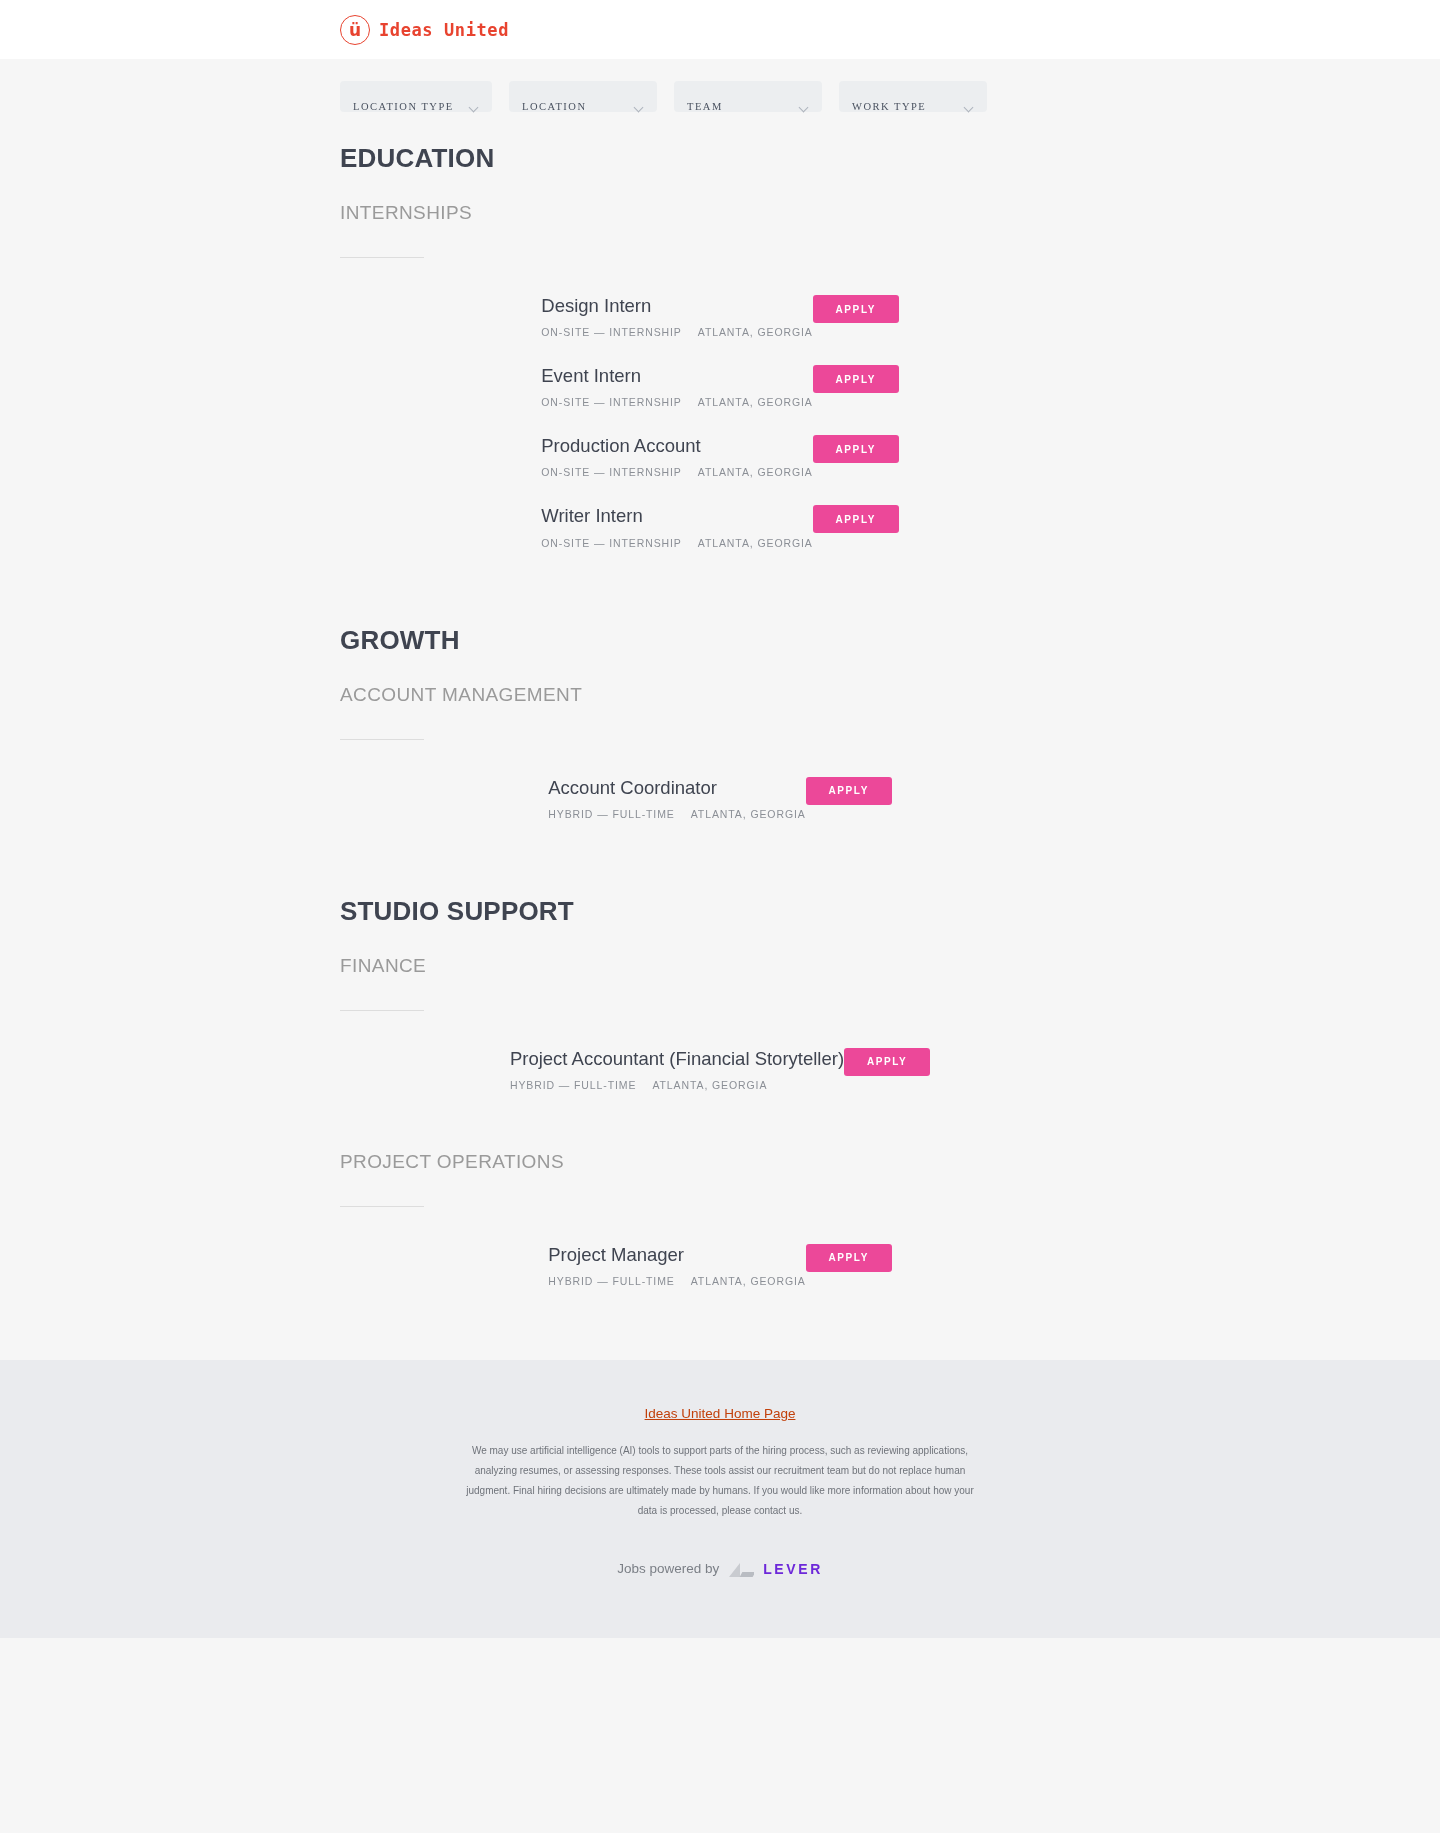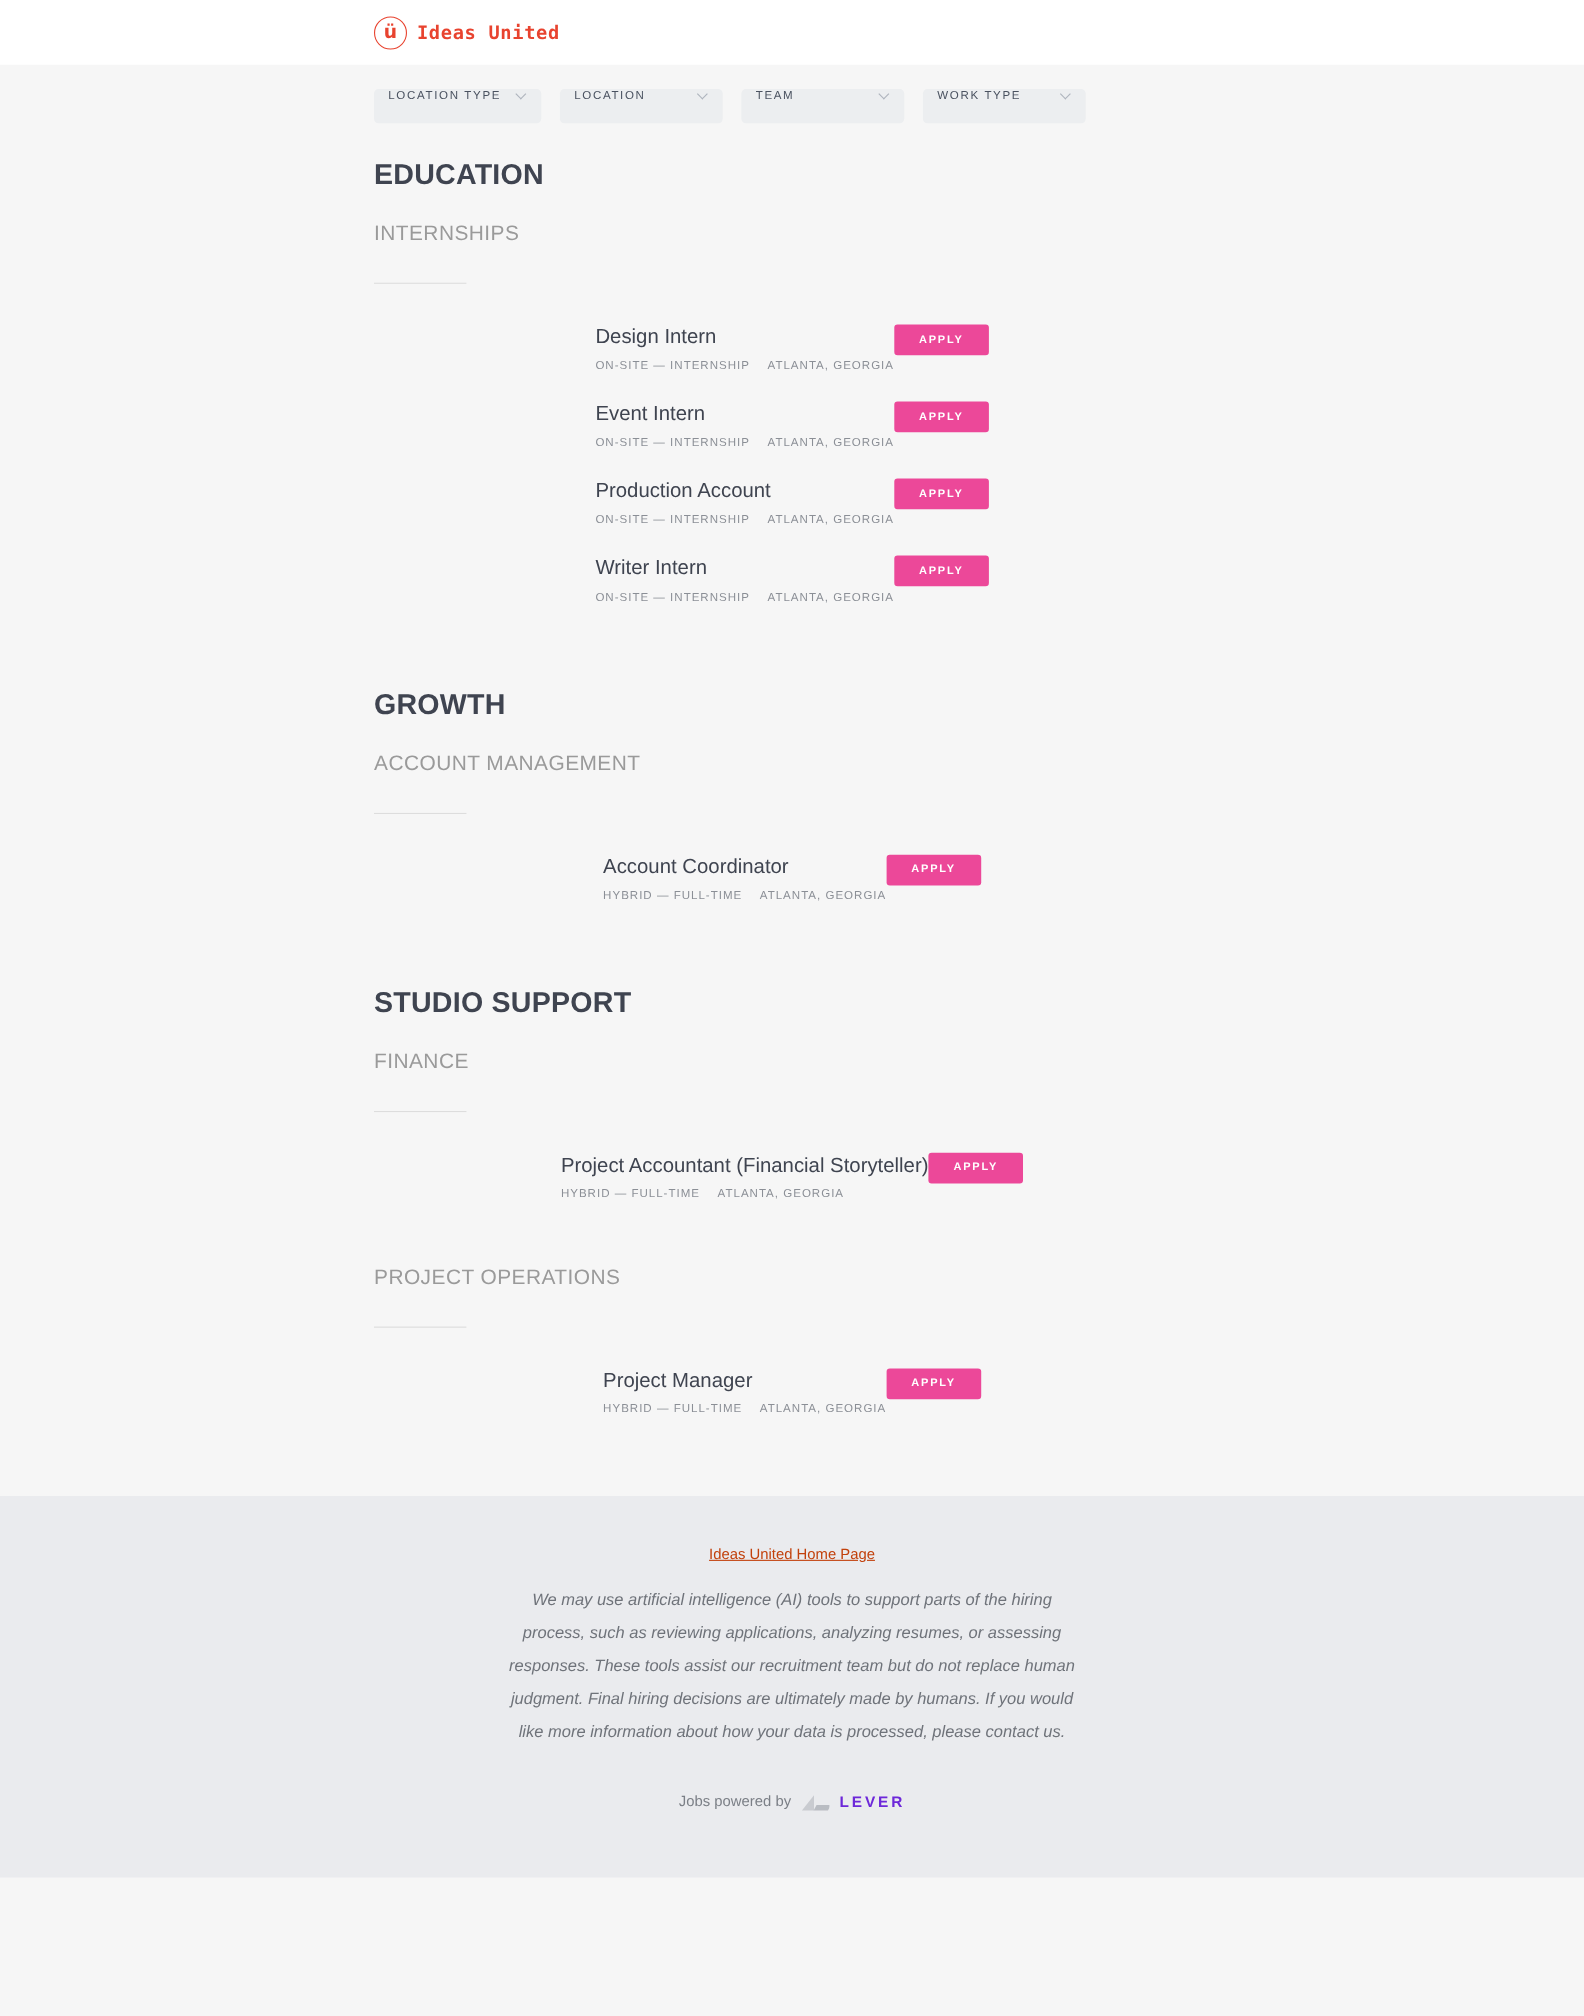--- a/index.html
+++ b/index.html
@@ -62,25 +62,25 @@
     gap: 17px;
     padding-top: 22px;
     padding-bottom: 28px;
   }
   .filter-btn {
     background: #eceef0;
     border: none;
     border-radius: 4px;
     height: 31px;
     display: flex;
-    align-items: flex-start;
+    align-items: flex-end;
     justify-content: space-between;
     padding: 0 13px;
     cursor: pointer;
-    font-family: Liberation Sans, sans-serif;
+    font-family: Liberation Serif, serif;
     font-size: 10.5px;
     letter-spacing: 1.5px;
     color: #4a5260;
     text-transform: uppercase;
   }
   .filter-btn .label { white-space: nowrap; }
   .filter-btn .chev {
     margin-left: 14px;
     width: 9px; height: 9px;
     position: relative;
@@ -175,24 +175,23 @@
     display: inline-block;
     color: #c2410c;
     font-size: 13.5px;
     text-decoration: underline;
     margin-bottom: 20px;
     cursor: pointer;
   }
   .footer-note {
     width: 520px;
     margin: 0 auto;
-    font-size: 15px;
+    font-size: 10px;
     line-height: 2.0;
     color: #6f737a;
-    font-style: italic;
   }
   .powered {
     margin-top: 40px;
     display: flex;
     align-items: flex-start;
     justify-content: center;
     gap: 9px;
   }
   .powered-text { font-size: 13.5px; color: #7b7f86; }
   .lever-mark {

